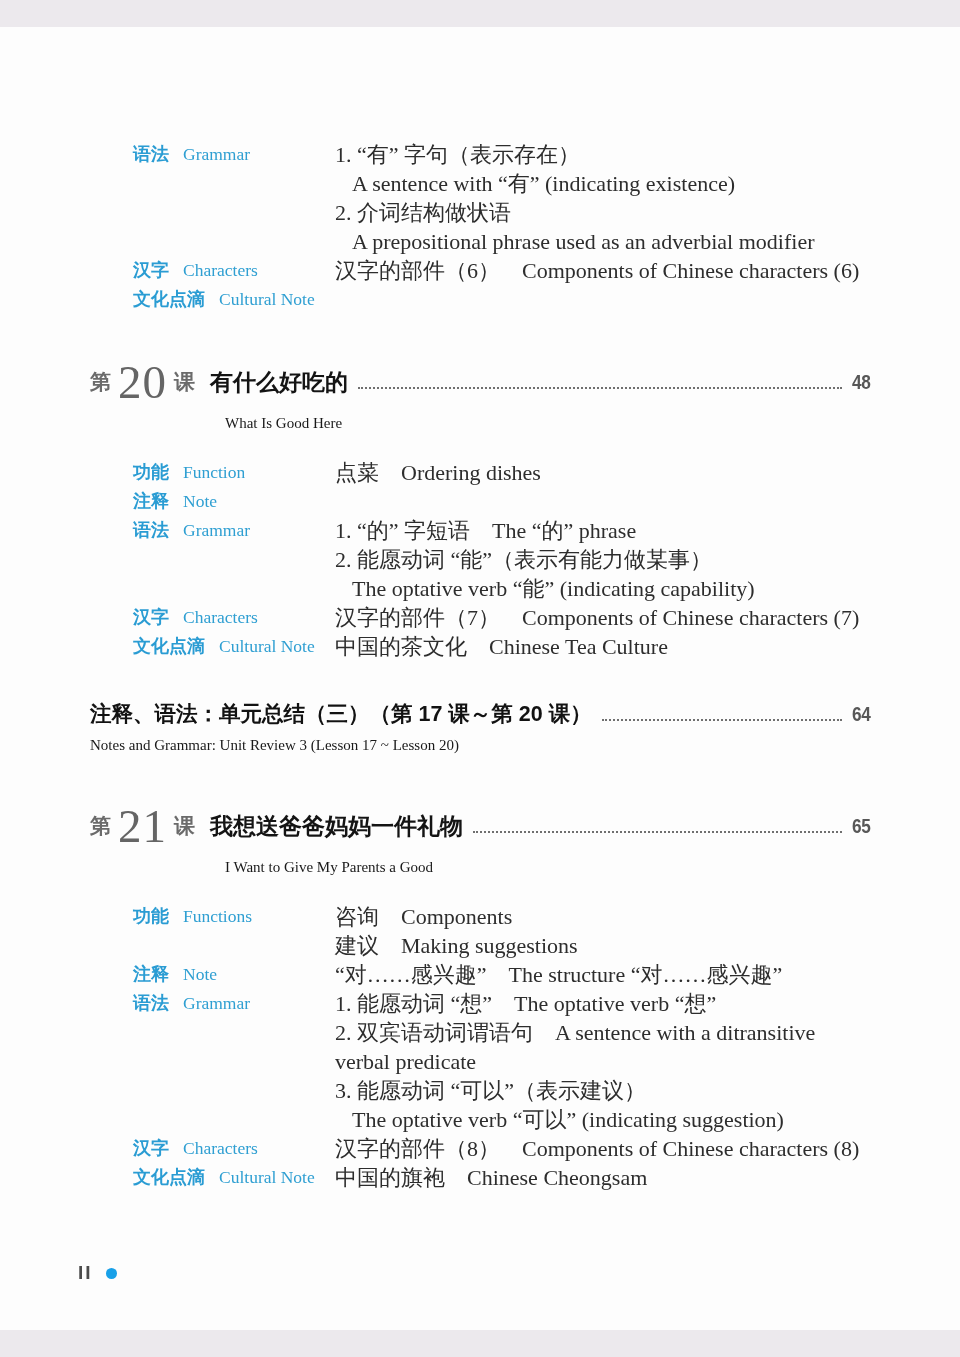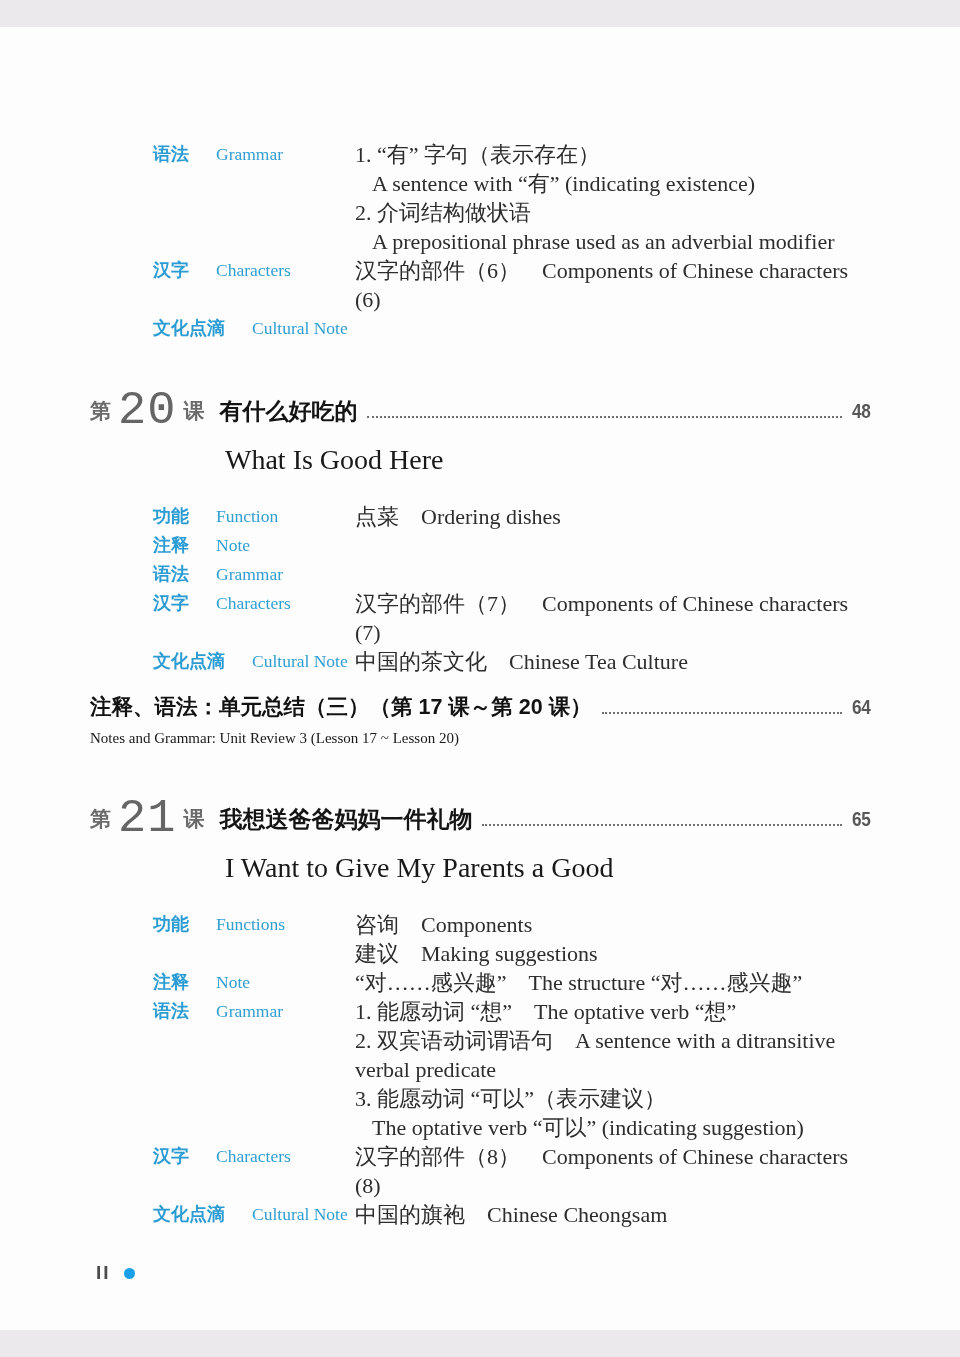--- a/index.html
+++ b/index.html
@@ -8,48 +8,48 @@
     position:relative; width:960px; height:1357px; background:#fdfdfd;
     overflow:hidden; font-family:"Liberation Serif", serif; color:#2e2e2e;
   }
   .band { width:100%; height:27px; background:#ece9ed; }
   .band.bottom { position:absolute; left:0; bottom:0; }
   .content { padding:113px 90px 0 90px; }
 
   
   .toc-rows { margin-left:43px; }
   .toc-row { display:flex; align-items:flex-start; }
-  .row-label { flex:0 0 202px; display:flex; gap:27px; align-items:center; line-height:29px;margin-left:20px; }
+  .row-label { flex:0 0 202px; display:flex; gap:14px; align-items:center; line-height:29px; }
   .lz { font-family:"Liberation Sans", sans-serif; font-weight:bold; font-size:18px; color:#2a9cd3; }
   .le { font-family:"Liberation Serif", serif; font-size:17.5px; color:#2f9fd2; }
   .row-content { flex:1; }
   .line { font-size:22px; line-height:29px; color:#2d2d2d; }
   .line.indent { padding-left:17px; }
 
   
   .lesson-heading { margin-top:42px; }
   .heading-line { display:flex; align-items:center; }
   .ch-pre { font-family:"Liberation Sans", sans-serif; font-weight:bold; font-size:21px; color:#6b6b6b; }
-  .big-num { font-family:Liberation Mono, monospace; font-size:47px; line-height:52px; color:#656565; margin:0 7px; letter-spacing:1px; }
+  .big-num { font-family:Liberation Serif, serif; font-size:47px; line-height:52px; color:#656565; margin:0 7px; letter-spacing:1px; }
   .lesson-title-zh { font-family:"Liberation Sans", sans-serif; font-weight:bold; font-size:23px; color:#141414; margin-left:15px; }
   .leader { flex:1; height:0; border-bottom:2.5px dotted #6f6f6f; margin:0 6px 0 10px; transform:translateY(6px); }
   .page-num { font-family:"Liberation Sans", sans-serif; font-weight:bold; font-size:21px; color:#575757; transform:scaleX(.82); transform-origin:right center; letter-spacing:-.5px; }
-  .lesson-title-en { margin:7px 0 0 135px; font-size:28px; color:#191919; }
-
-  
-  .unit-review { margin-top:16px; }
+  .lesson-title-en { margin:7px 0 0 135px; font-size:15px; color:#191919; }
+
+  
+  .unit-review { margin-top:38px; }
   .ur-line { display:flex; align-items:center; }
   .ur-zh { font-family:"Liberation Sans", sans-serif; font-weight:bold; font-size:21.5px; color:#121212; }
   .ur-en { margin-top:9px; font-size:15px; color:#191919; }
 
   
   .gap-after-heading { margin-top:26px; }
 
   
-  .page-footer { position:absolute; left:96px; top:1262px; display:flex; align-items:center; gap:13px; }
+  .page-footer { position:absolute; left:78px; top:1262px; display:flex; align-items:center; gap:13px; }
   .roman { font-family:"Liberation Sans", sans-serif; font-weight:600; font-size:19px; letter-spacing:2px; color:#4c4c4c; }
   .footer-dot { width:11px; height:11px; border-radius:50%; background:#18a0e8; }
 </style>
 </head>
 <body>
 
 <div class="page">
   <div class="band"></div>
 
   <div class="content">
@@ -110,20 +110,25 @@
         <div class="row-label">
           <span class="lz">注释</span>
           <span class="le">Note</span>
         </div>
       </div>
       <div class="toc-row">
         <div class="row-label">
           <span class="lz">语法</span>
           <span class="le">Grammar</span>
         </div>
+        <div class="row-content">
+          <div class="line">1. “的” 字短语　The “的” phrase</div>
+          <div class="line">2. 能愿动词 “能”（表示有能力做某事）</div>
+          <div class="line indent">The optative verb “能” (indicating capability)</div>
+        </div>
       </div>
       <div class="toc-row">
         <div class="row-label">
           <span class="lz">汉字</span>
           <span class="le">Characters</span>
         </div>
         <div class="row-content">
           <div class="line">汉字的部件（7）　Components of Chinese characters (7)</div>
         </div>
       </div>

